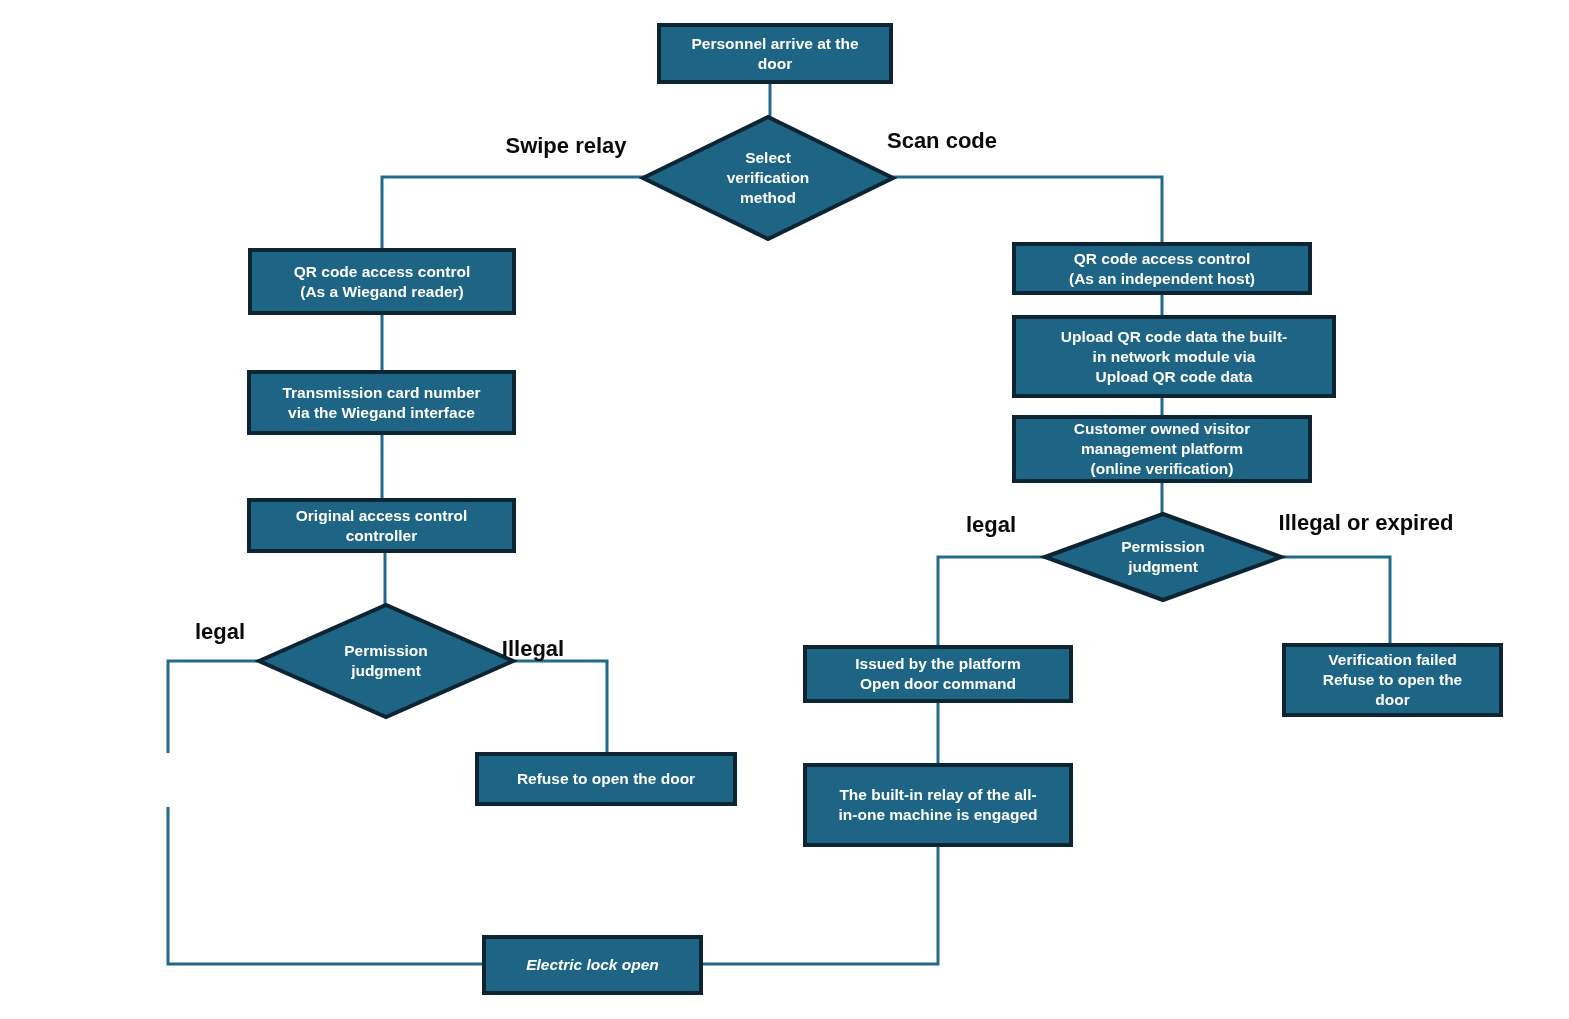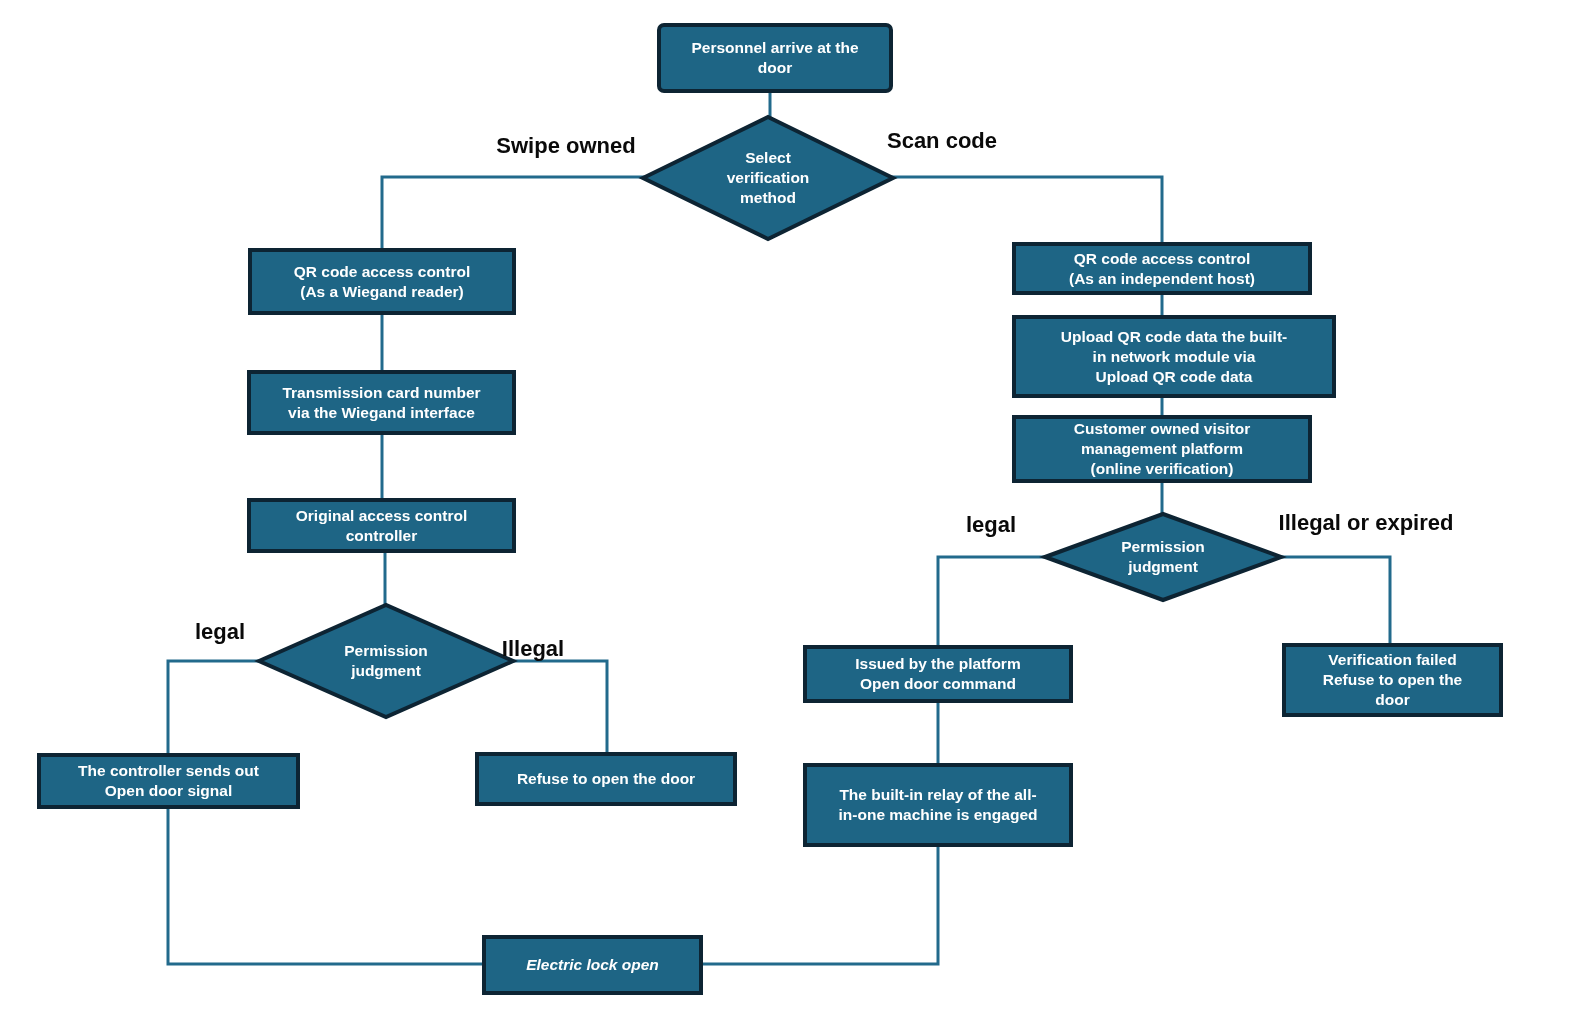--- a/index.html
+++ b/index.html
@@ -73,34 +73,32 @@
     <path class="conn" d="M 1279 557 H 1390 V 643"></path>
     <path class="conn" d="M 1162 293 V 315"></path>
     <path class="conn" d="M 1162 396 V 415"></path>
     <path class="conn" d="M 1162 481 V 516"></path>
 
     <polygon class="diamond" points="643,178 768,117 893,178 768,239"></polygon>
     <polygon class="diamond" points="259,661 386,605 513,661 386,717"></polygon>
     <polygon class="diamond" points="1045,557 1163,514 1281,557 1163,600"></polygon>
   </svg>
 
-  <div class="node" style="left:657px;top:23px;width:236px;height:70px;border-radius:7px;">Personnel arrive at the
+  <div class="node" style="left:657px;top:23px;width:236px;height:61px;">Personnel arrive at the
 door</div>
 
   <div class="node" style="left:248px;top:248px;width:268px;height:67px;">QR code access control
 (As a Wiegand reader)</div>
 
   <div class="node" style="left:247px;top:370px;width:269px;height:65px;">Transmission card number
 via the Wiegand interface</div>
 
   <div class="node" style="left:247px;top:498px;width:269px;height:55px;">Original access control
 controller</div>
 
-  <div class="node" style="left:37px;top:753px;width:263px;height:56px;">The controller sends out
-Open door signal</div>
 
   <div class="node" style="left:475px;top:752px;width:262px;height:54px;">Refuse to open the door</div>
 
   <div class="node" style="left:1012px;top:242px;width:300px;height:53px;">QR code access control
 (As an independent host)</div>
 
   <div class="node" style="left:1012px;top:315px;width:324px;height:83px;">Upload QR code data the built-
 in network module via
 Upload QR code data</div>
 
@@ -123,21 +121,21 @@
   <div class="diamond-label" style="left:768px;top:178px;">Select
 verification
 method</div>
 
   <div class="diamond-label" style="left:386px;top:661px;">Permission
 judgment</div>
 
   <div class="diamond-label" style="left:1163px;top:557px;">Permission
 judgment</div>
 
-  <div class="edge-label" style="left:566px;top:146px;">Swipe owned</div>
+  <div class="edge-label" style="left:566px;top:146px;">Swipe relay</div>
 
   <div class="edge-label" style="left:942px;top:141px;text-align:right;">Scan code</div>
 
   <div class="edge-label" style="left:220px;top:632px;">legal</div>
 
   <div class="edge-label" style="left:533px;top:629px;margin-top:20px;">Illegal</div>
 
   <div class="edge-label" style="left:991px;top:525px;">legal</div>
 
   <div class="edge-label" style="left:1366px;top:523px;">Illegal or expired</div>

